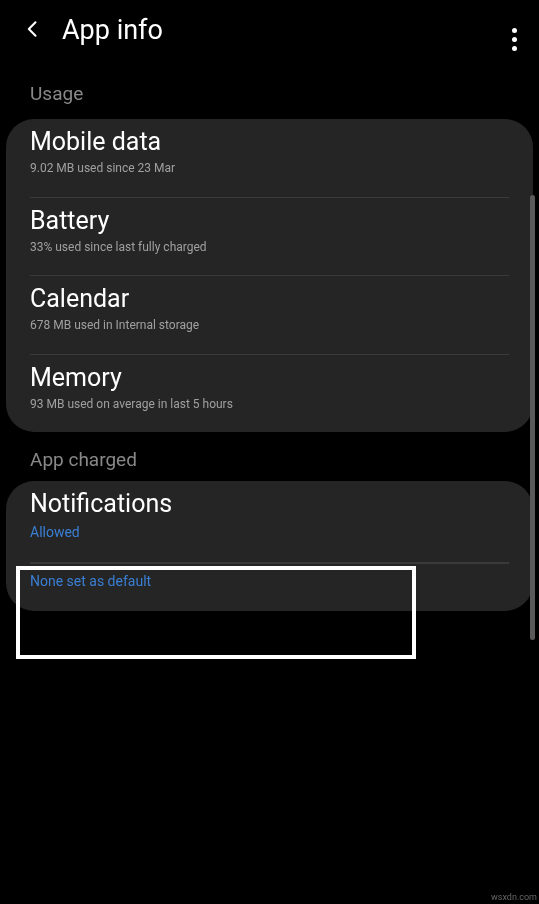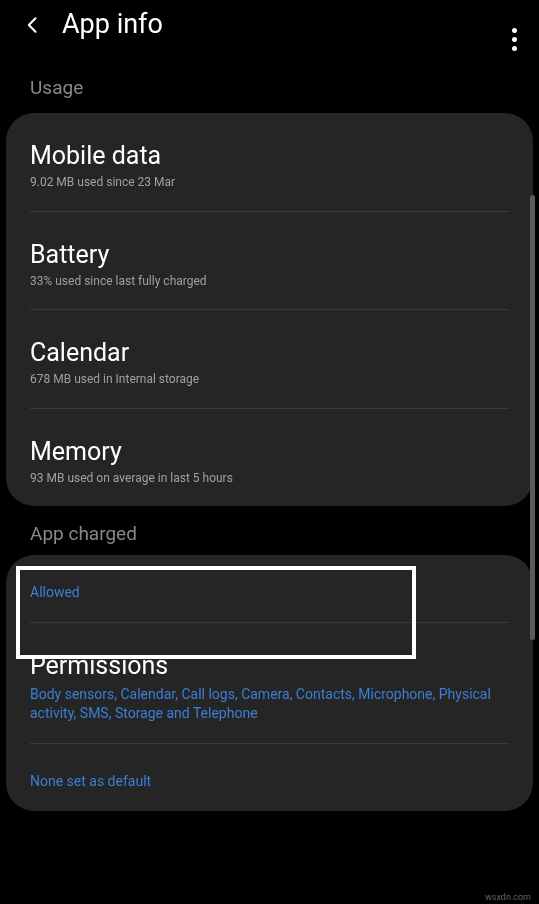--- a/index.html
+++ b/index.html
@@ -11,22 +11,22 @@
     body {
       width: 539px;
       height: 904px;
       background: #000000;
       color: #ffffff;
       overflow: hidden;
       position: relative;
     }
     .header {
       display: flex;
-      align-items: flex-end;
-      padding: 8px 18px 20px 18px;
+      align-items: flex-start;
+      padding: 14px 18px 20px 18px;
       position: relative;
     }
     .back-icon {
       width: 30px;
       height: 30px;
       display: flex;
       align-items: center;
       justify-content: center;
       margin-right: 14px;
     }
@@ -62,21 +62,21 @@
     .card {
       background: #252525;
       border-radius: 28px;
       margin: 0 6px;
       overflow: hidden;
     }
     .card-first {
       margin-top: 4px;
     }
     .item {
-      padding: 28px 24px 20px 24px;
+      padding: 8px 24px 20px 24px;
     }
     .item-title {
       font-size: 25px;
       font-weight: 400;
       color: #ffffff;
       line-height: 1.2;
       margin-bottom: 4px;
     }
     .item-subtitle {
       font-size: 12px;
@@ -107,21 +107,21 @@
       position: absolute;
       right: 4px;
       top: 195px;
       width: 5px;
       height: 445px;
       background: #5a5a5a;
       border-radius: 3px;
     }
     .watermark {
       position: absolute;
-      right: 8px;
+      right: 2px;
       bottom: 2px;
       font-size: 9px;
       color: #666666;
     }
   </style>
 </head>
 <body>
 
 <div class="header">
   <div class="back-icon">
@@ -158,27 +158,24 @@
   <div class="item">
     <div class="item-title">Memory</div>
     <div class="item-subtitle">93 MB used on average in last 5 hours</div>
   </div>
 </div>
 
 <div class="section-label">App charged</div>
 
 <div class="card">
   <div class="item">
+    <div class="item-title">Notifications</div>
     <div class="item-subtitle-blue">Allowed</div>
   </div>
   <div class="divider"></div>
-  <div class="item">
-    <div class="item-title">Permissions</div>
-    <div class="item-subtitle-blue">Body sensors, Calendar, Call logs, Camera, Contacts, Microphone, Physical activity, SMS, Storage and Telephone</div>
-  </div>
   <div class="divider"></div>
   <div class="item">
     <div class="item-subtitle-blue">None set as default</div>
   </div>
 </div>
 
 <div class="highlight-box"></div>
 <div class="scrollbar"></div>
 <div class="watermark">wsxdn.com</div>
 

